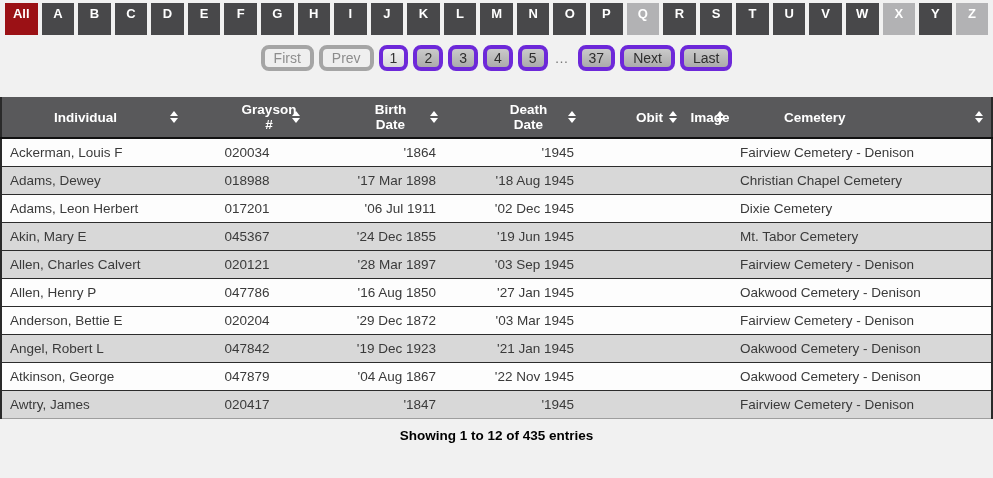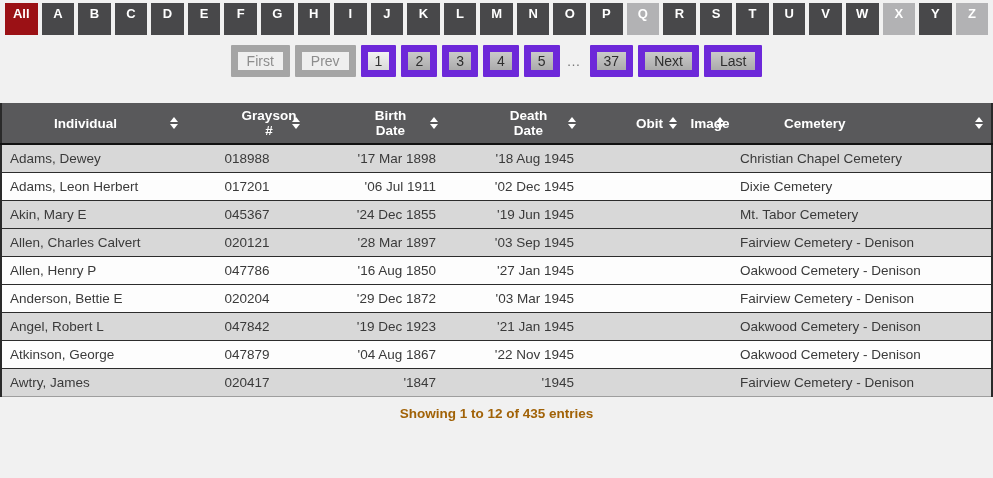--- a/index.html
+++ b/index.html
@@ -15,21 +15,21 @@
   .abc-btn{
     flex:1;height:32px;line-height:21px;text-align:center;
     background:#48484a;color:#fff;font-size:13px;font-weight:bold;
     cursor:pointer;user-select:none;
   }
   .abc-btn.active{background:#9b1115;}
   .abc-btn.disabled{background:#b2b2b4;cursor:default;}
   
   .pager{display:flex;justify-content:center;align-items:center;gap:5px;margin-top:10px;}
   .pg-btn{
-    display:inline-block;border:7px solid #6d28d9;border-radius:1px;
+    display:inline-block;border:4px solid #6d28d9;border-radius:8px;
     font-size:14px;padding:1px 9px;color:#2e2e2e;
     background:linear-gradient(#cacaca,#ababab);
     cursor:pointer;user-select:none;
   }
   .pg-btn.num{padding:1px 7px;}
   .pg-btn.disabled{background:#efefef;color:#8d8d8d;border-color:#a5a5a5;cursor:default;}
   .pg-btn.current{background:linear-gradient(#f2f2f2,#d9d9d9);color:#333;cursor:default;}
   .pg-ellipsis{color:#777;font-size:14px;padding:0 2px;letter-spacing:2px;}
   
   table.grid{
@@ -54,21 +54,21 @@
   .th-inner.al-center .sort-icon{position:absolute;right:0;}
   .th-inner.al-right{justify-content:flex-end;}
   .th-inner.al-right .th-label{margin-right:3px;}
   .sort-icon{display:inline-flex;flex-direction:column;gap:2px;margin-left:6px;}
   .sort-icon i{display:block;width:0;height:0;border-left:4px solid transparent;border-right:4px solid transparent;}
   .sort-icon i.up{border-bottom:5px solid #fff;}
   .sort-icon i.down{border-top:5px solid #fff;}
   .c-center{text-align:center;}
   .c-right{text-align:right;padding-right:10px !important;}
   
-  .summary{margin-top:9px;text-align:center;font-weight:bold;font-size:13.5px;color:#a16207;}
+  .summary{margin-top:9px;text-align:center;font-weight:bold;font-size:13.5px;color:#000000;}
 </style>
 </head>
 <body>
 
 <div class="abc">
   <span class="abc-btn active">All</span>
   <span class="abc-btn">A</span>
   <span class="abc-btn">B</span>
   <span class="abc-btn">C</span>
   <span class="abc-btn">D</span>
@@ -181,20 +181,29 @@
           <span class="th-label">Cemetery</span>
           <span class="sort-icon">
               <i class="up"></i>
               <i class="down"></i>
             </span>
         </div>
       </th>
     </tr>
   </thead>
   <tbody>
+    <tr class="odd">
+      <td>Ackerman, Louis F</td>
+      <td class="c-center">020034</td>
+      <td class="c-right">'1864</td>
+      <td class="c-right">'1945</td>
+      <td class="c-center"></td>
+      <td class="c-center"></td>
+      <td>Fairview Cemetery - Denison</td>
+    </tr>
     <tr class="even">
       <td>Adams, Dewey</td>
       <td class="c-center">018988</td>
       <td class="c-right">'17 Mar 1898</td>
       <td class="c-right">'18 Aug 1945</td>
       <td class="c-center"></td>
       <td class="c-center"></td>
       <td>Christian Chapel Cemetery</td>
     </tr>
     <tr class="odd">

